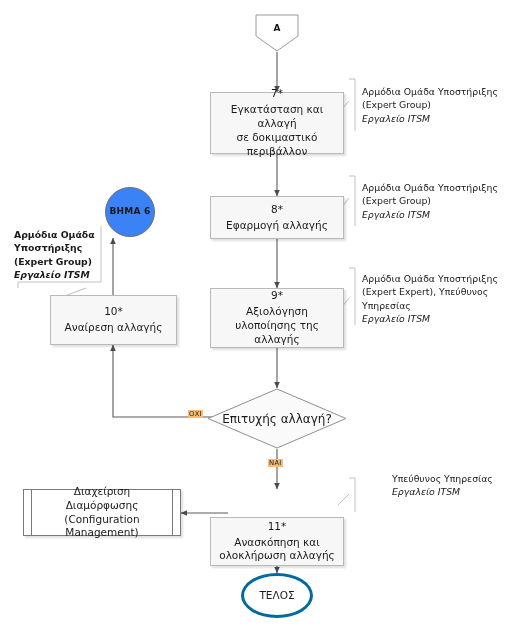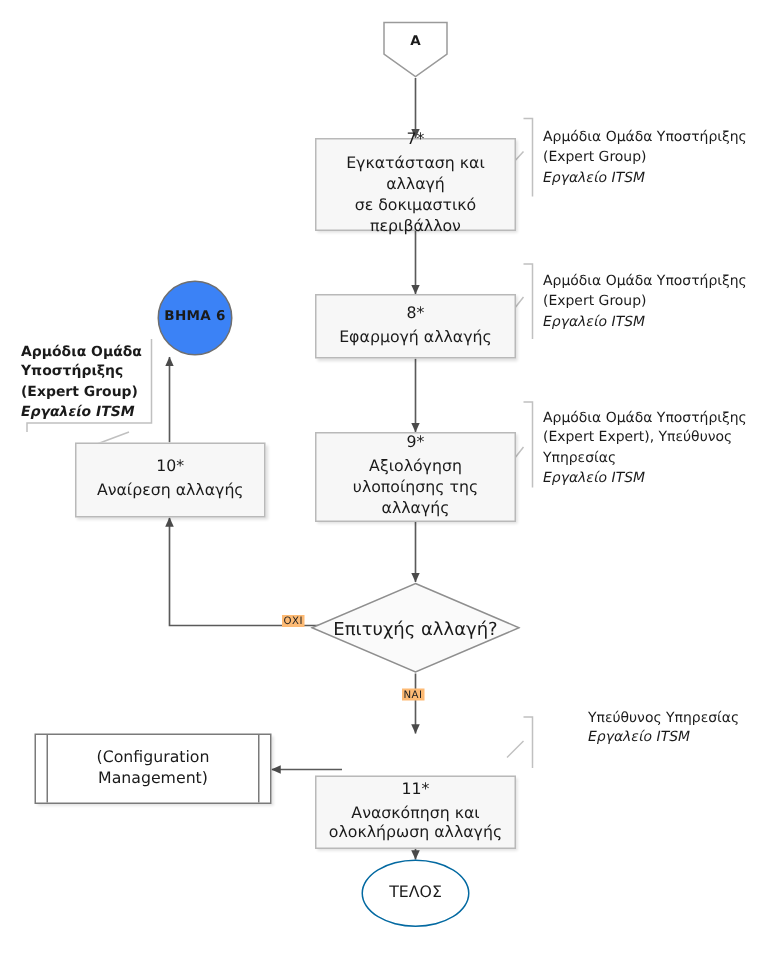--- a/index.html
+++ b/index.html
@@ -36,21 +36,21 @@
 
   
   .diamond-wrap{position:absolute;}
   .diamond-wrap svg{position:absolute;left:0;top:0;}
   .diamond-label{position:absolute;left:0;top:0;width:100%;height:100%;
     display:flex;align-items:center;justify-content:center;font-size:12px;}
 
   
   .circ{border:1px solid #6f6f6f;border-radius:50%;background:#3b82f6;
         font-size:9px;font-weight:bold;letter-spacing:.2px;margin-left:17px;}
-  .ellipse{border:1px solid #0369a1;border-radius:50%;background:#ffffff;font-size:10.5px;}
+  .ellipse{border:3px solid #0369a1;border-radius:50%;background:#ffffff;font-size:10.5px;}
 
   
   .pent{position:absolute;}
   .pent svg{position:absolute;left:0;top:0;}
   .pent .lbl{position:absolute;left:0;top:0;width:100%;height:76%;
     display:flex;align-items:center;justify-content:center;font-size:9px;font-weight:bold;}
 
   
   .note{position:absolute;font-size:9.3px;line-height:1.45;color:#1a1a1a;}
   .note .it{font-style:italic;}
@@ -179,20 +179,21 @@
     <span>Ανασκόπηση και</span>
     <span>ολοκλήρωση αλλαγής</span>
   </div>
 
   <div class="note" style="left:362px;top:472px;width:155px;margin-left:30px;">
     <div>Υπεύθυνος Υπηρεσίας</div>
     <div class="it">Εργαλείο ITSM</div>
   </div>
 
   <div class="node predef" style="left:23px;top:489px;width:158px;height:47px;flex-direction:column;">
+    <span>Διαχείριση Διαμόρφωσης</span>
     <span>(Configuration Management)</span>
   </div>
 
   <div class="node ellipse" style="left:241px;top:573px;width:72px;height:45px;">
     <span>ΤΕΛΟΣ</span>
   </div>
 
 </div>
 
 </body></html>

